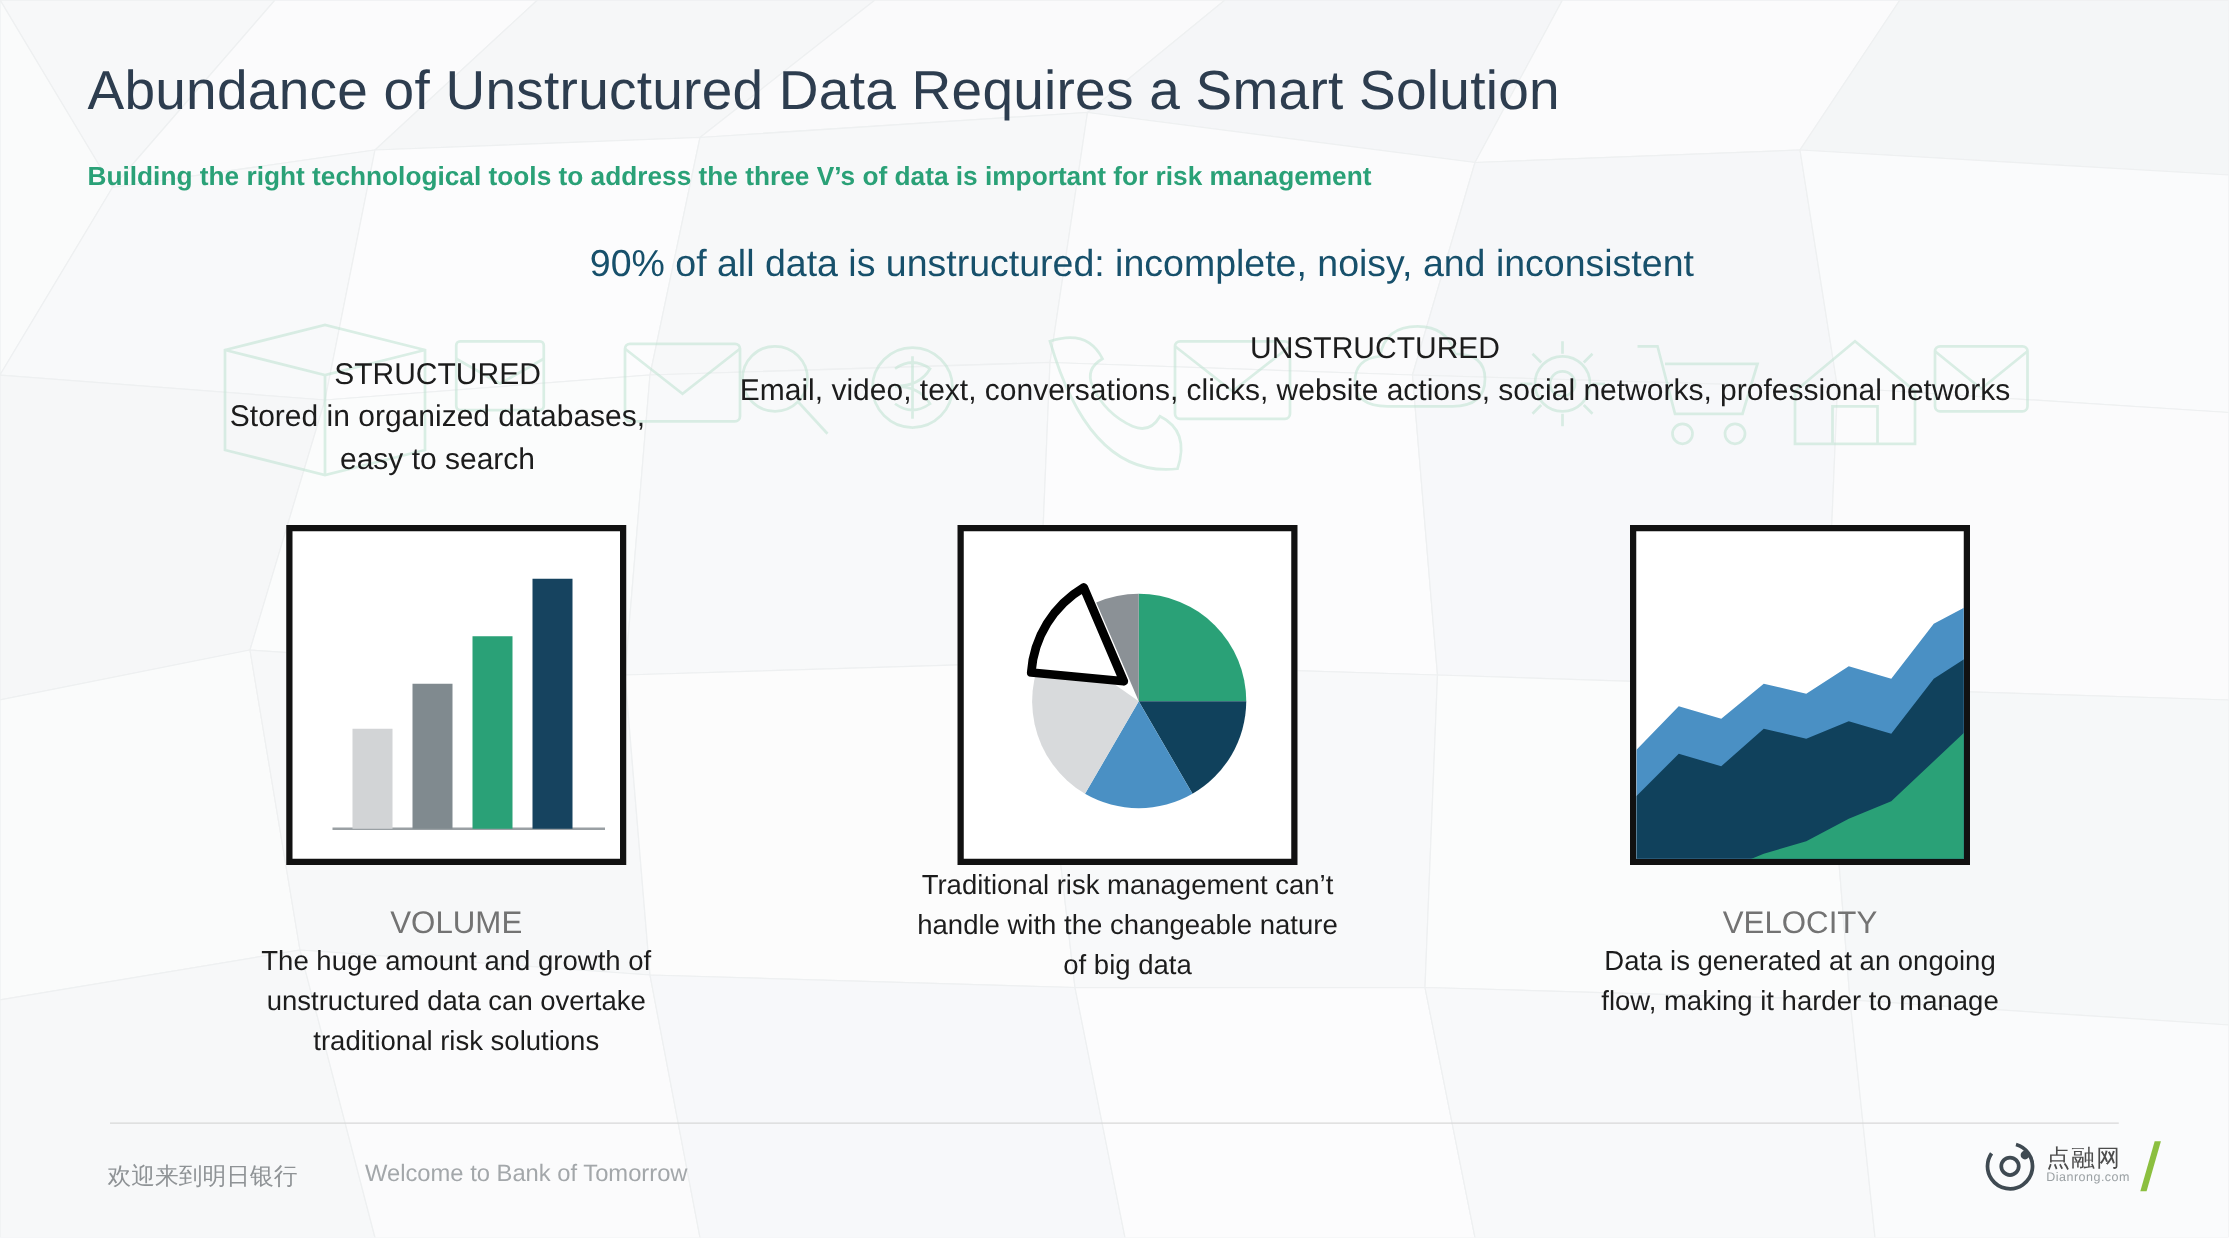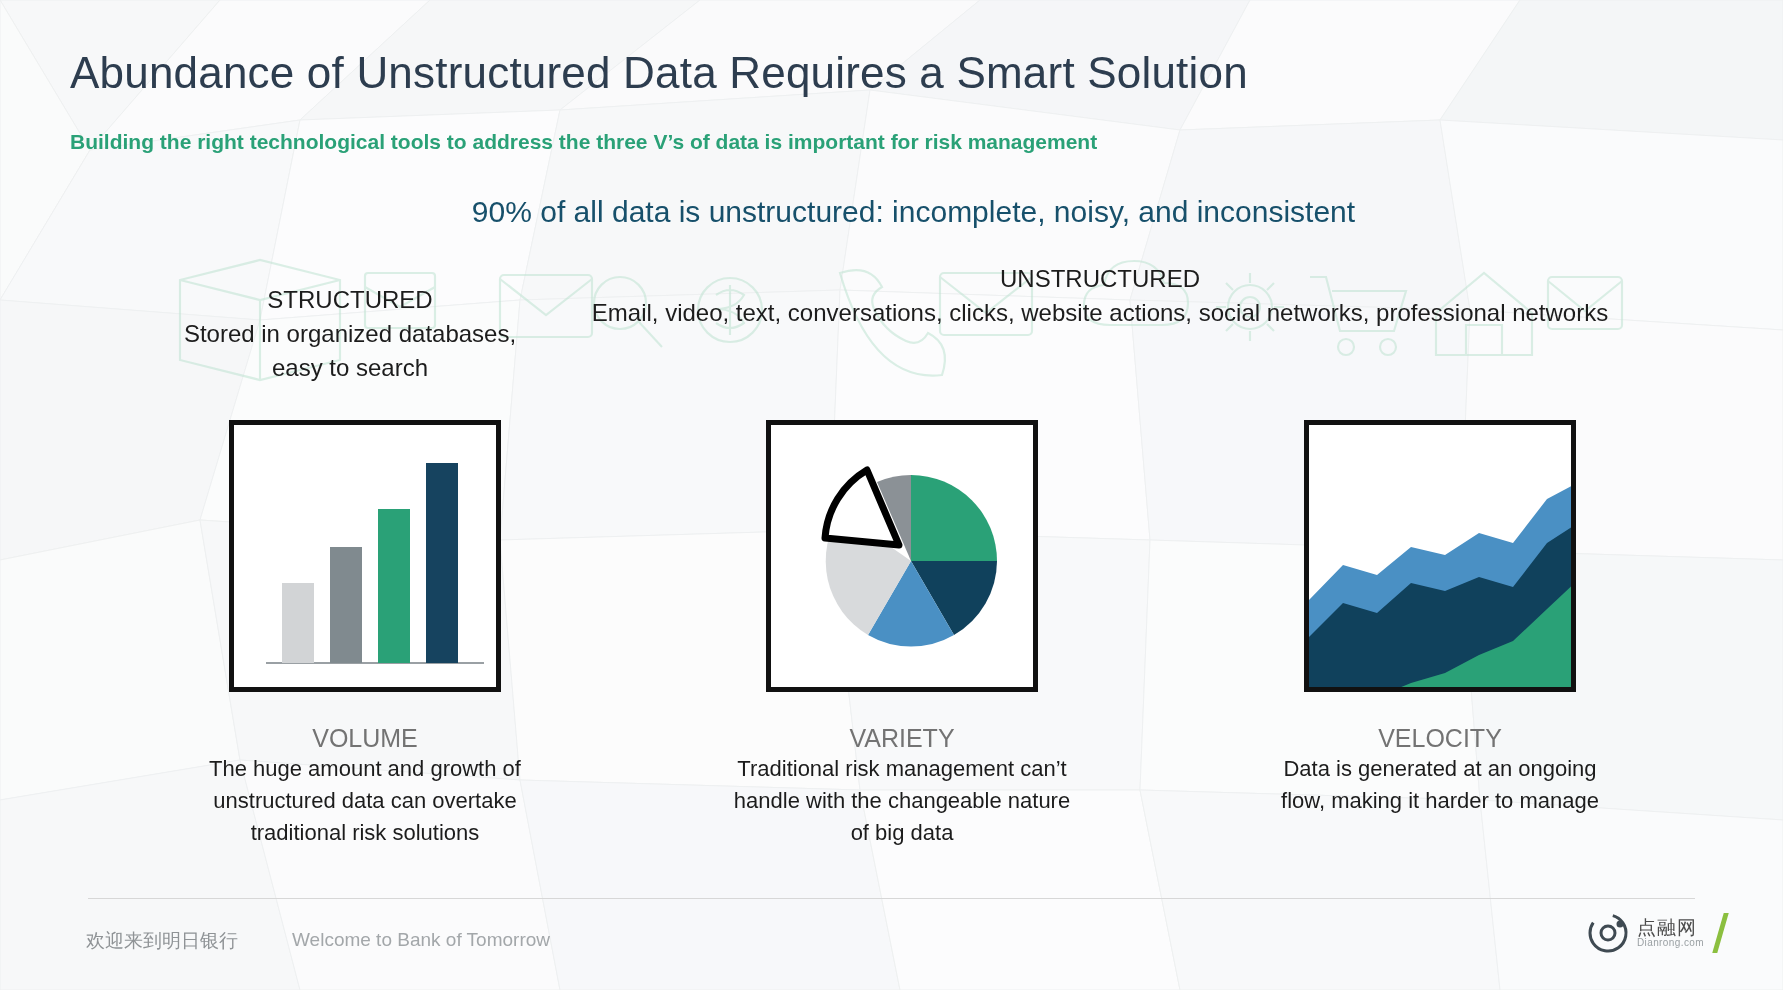--- a/index.html
+++ b/index.html
@@ -312,21 +312,20 @@
 
           <path d="M140 136 L183 210 A86 86 0 0 1 97 210 Z" fill="#4a90c4"></path>
 
           <path d="M140 136 L97 210 A86 86 0 0 1 70 87 Z" fill="#d8dadc"></path>
 
           <path d="M140 136 L106 57 A86 86 0 0 1 140 50 Z" fill="#8b9196"></path>
 
           <path d="M128 120 L96 45 A86 86 0 0 0 54 113 Z" fill="#ffffff" stroke="#000000" stroke-width="7" stroke-linejoin="round"></path>
         </svg>
       </div>
-      <div class="card-title">VARIETY</div>
       <div class="card-desc">Traditional risk management can’t handle with the changeable nature of big data</div>
     </div>
 
     <div class="card card-3">
       <div class="frame">
         <svg viewBox="0 0 272 272" width="272" height="272" preserveAspectRatio="none">
 
           <path d="M0 175 L34 140 L68 150 L102 122 L136 130 L170 108 L204 118 L238 74 L272 56 L272 272 L0 272 Z" fill="#4a90c4"></path>
 
           <path d="M0 212 L34 178 L68 188 L102 158 L136 166 L170 152 L204 162 L238 118 L272 96 L272 272 L0 272 Z" fill="#10415c"></path>

